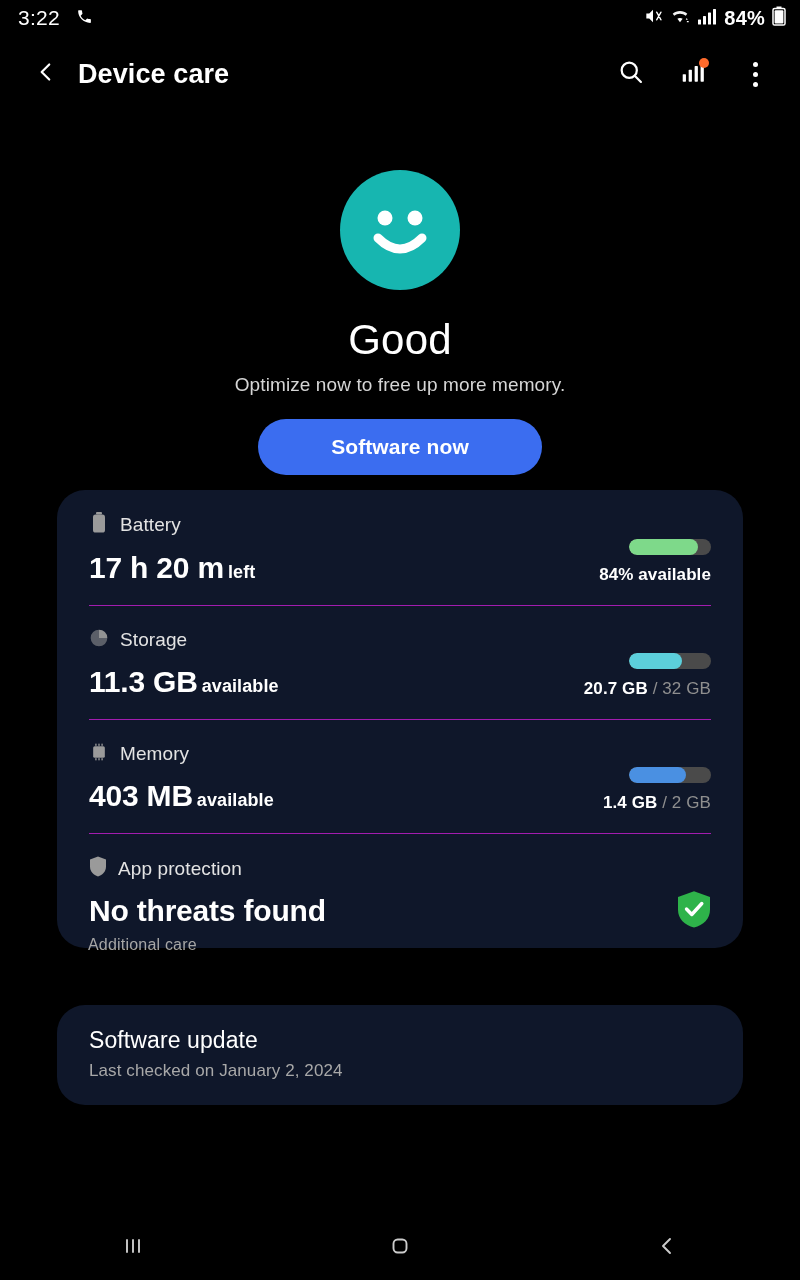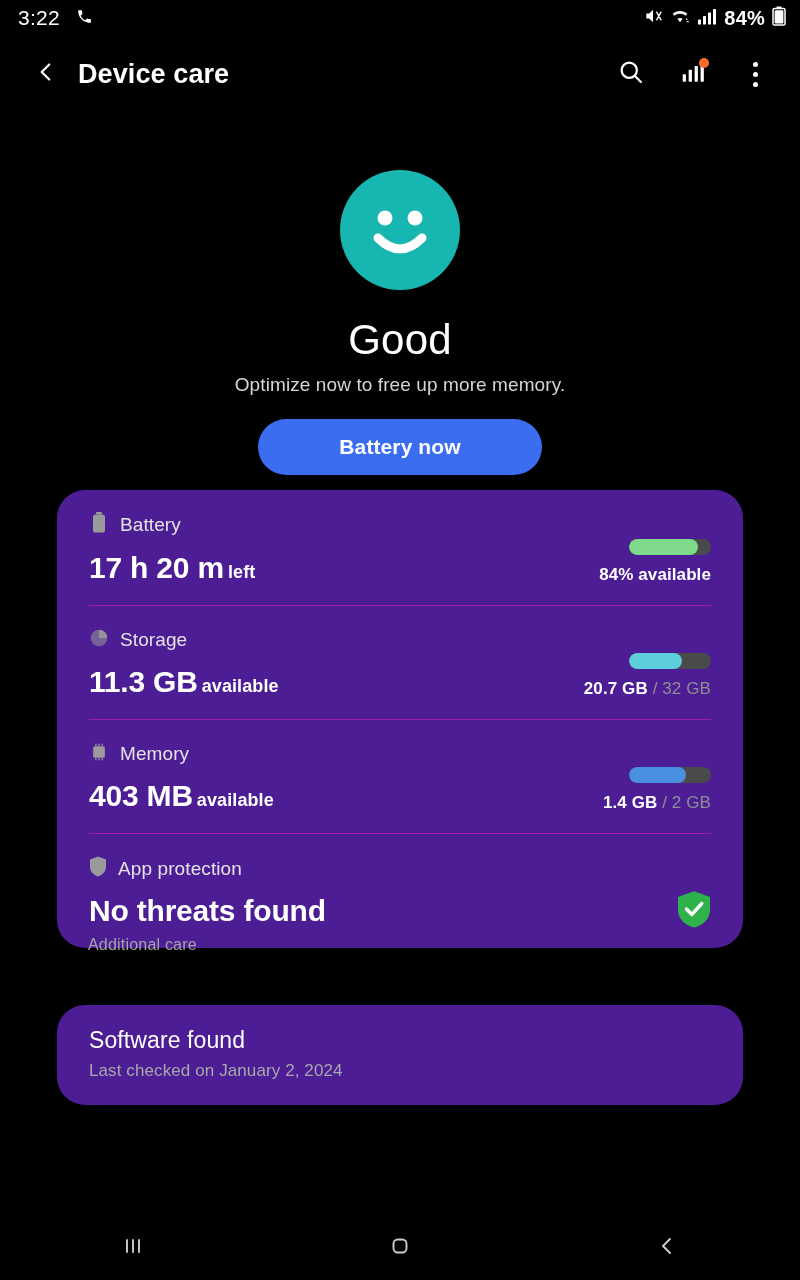--- a/index.html
+++ b/index.html
@@ -79,21 +79,21 @@
     font-size: 21px;
     font-weight: 700;
     letter-spacing: .1px;
     cursor: pointer;
   }
 
   
   .card {
     position: absolute;
     left: 57px; right: 57px;
-    background: #4c1d95;
+    background: #0f172a;
     border-radius: 28px;
   }
   #status-card { top: 490px; padding: 0 32px; }
 
   .row { position: relative; padding: 22px 0 20px; }
   .row + .row { border-top: 1px solid #a21caf; }
   .row-head { display: flex; align-items: center; gap: 11px; }
   .row-label { color: #e3e3e3; font-size: 19px; letter-spacing: .1px; }
   .row-value {
     margin-top: 13px;
@@ -240,21 +240,21 @@
 <div class="hero">
   <div class="smiley">
     <svg width="120" height="120" viewBox="0 0 120 120">
       <circle cx="45" cy="48" r="7.5" fill="#ffffff"></circle>
       <circle cx="75" cy="48" r="7.5" fill="#ffffff"></circle>
       <path d="M38 68 Q60 90 82 68" stroke="#ffffff" stroke-width="9" fill="none" stroke-linecap="round"></path>
     </svg>
   </div>
   <div class="hero-status">Good</div>
   <div class="hero-sub">Optimize now to free up more memory.</div>
-  <button class="optimize-btn">Battery now</button>
+  <button class="optimize-btn">Software now</button>
 </div>
 
 <div class="card" id="status-card">
 
   <div class="row">
     <div class="row-head">
       <span>
         <svg width="20" height="22" viewBox="0 0 20 22" fill="#9a9a9a">
             <rect x="7" y="0" width="6" height="2.6" rx="1"></rect>
             <rect x="4" y="2.6" width="12" height="18" rx="2.6"></rect>
@@ -344,21 +344,21 @@
         <polyline points="9.5,19 14.8,24.5 24.8,13.5" stroke="#ffffff" stroke-width="3.4" fill="none" stroke-linecap="round" stroke-linejoin="round"></polyline>
       </svg>
     </div>
   </div>
 
 </div>
 
 <div class="section-label">Additional care</div>
 
 <div class="card" id="software-update-card">
-  <div class="su-title">Software found</div>
+  <div class="su-title">Software update</div>
   <div class="su-sub">Last checked on January 2, 2024</div>
 </div>
 
 <div class="navbar">
   <div class="nav-btn">
     <span>
       <svg width="26" height="26" viewBox="0 0 26 26" fill="none" stroke="#cccccc" stroke-width="1.9" stroke-linecap="round">
           <line x1="7" y1="7" x2="7" y2="19"></line>
           <line x1="13" y1="7" x2="13" y2="19"></line>
           <line x1="19" y1="7" x2="19" y2="19"></line>

